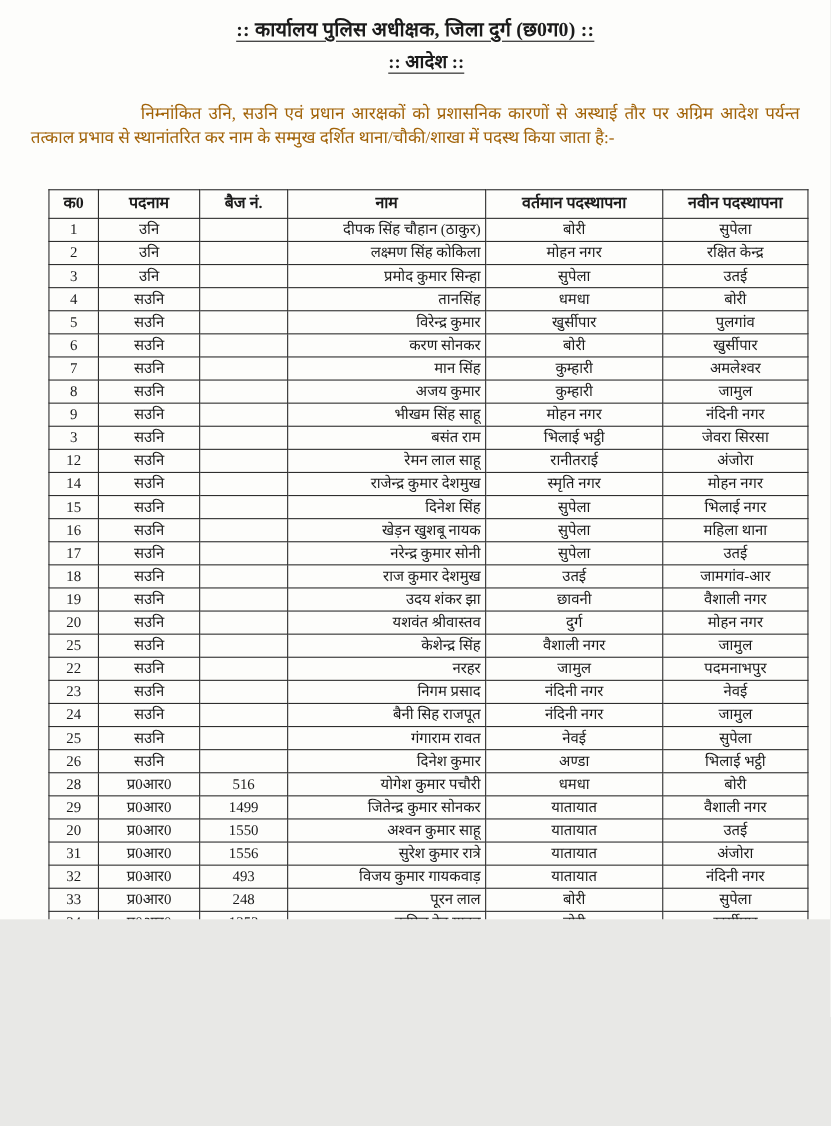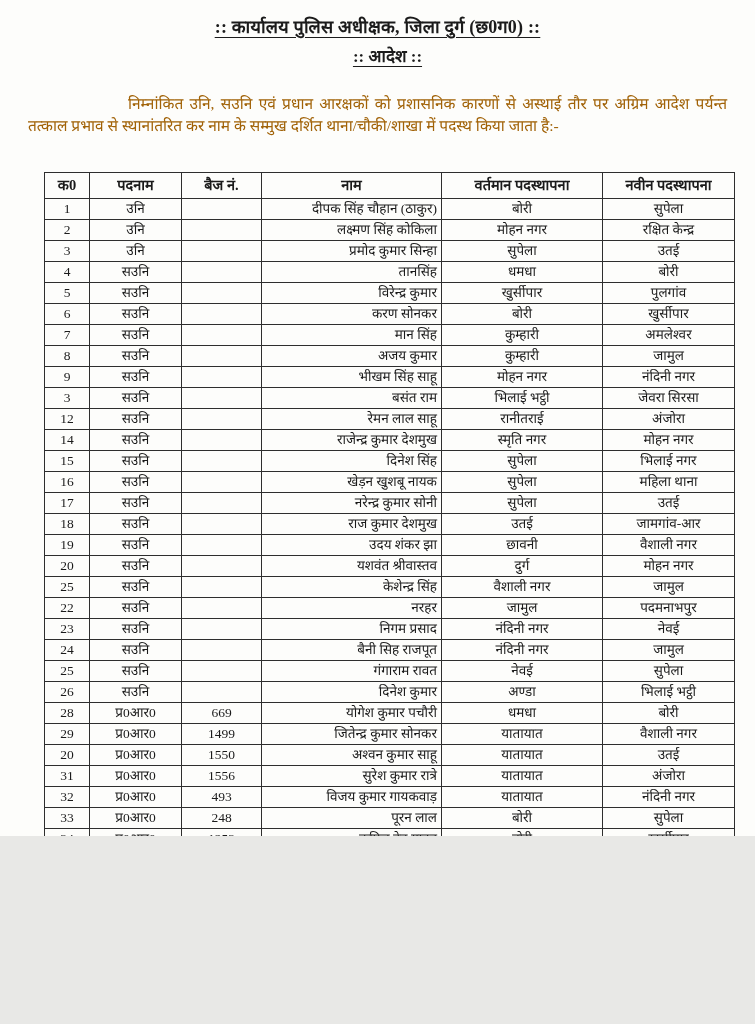--- a/index.html
+++ b/index.html
@@ -309,21 +309,21 @@
           <td>26</td>
           <td>सउनि</td>
           <td></td>
           <td class="name-col">दिनेश कुमार</td>
           <td>अण्डा</td>
           <td>भिलाई भट्ठी</td>
         </tr>
         <tr>
           <td>28</td>
           <td>प्र0आर0</td>
-          <td>669</td>
+          <td>516</td>
           <td class="name-col">योगेश कुमार पचौरी</td>
           <td>धमधा</td>
           <td>बोरी</td>
         </tr>
         <tr>
           <td>29</td>
           <td>प्र0आर0</td>
           <td>1499</td>
           <td class="name-col">जितेन्द्र कुमार सोनकर</td>
           <td>यातायात</td>

